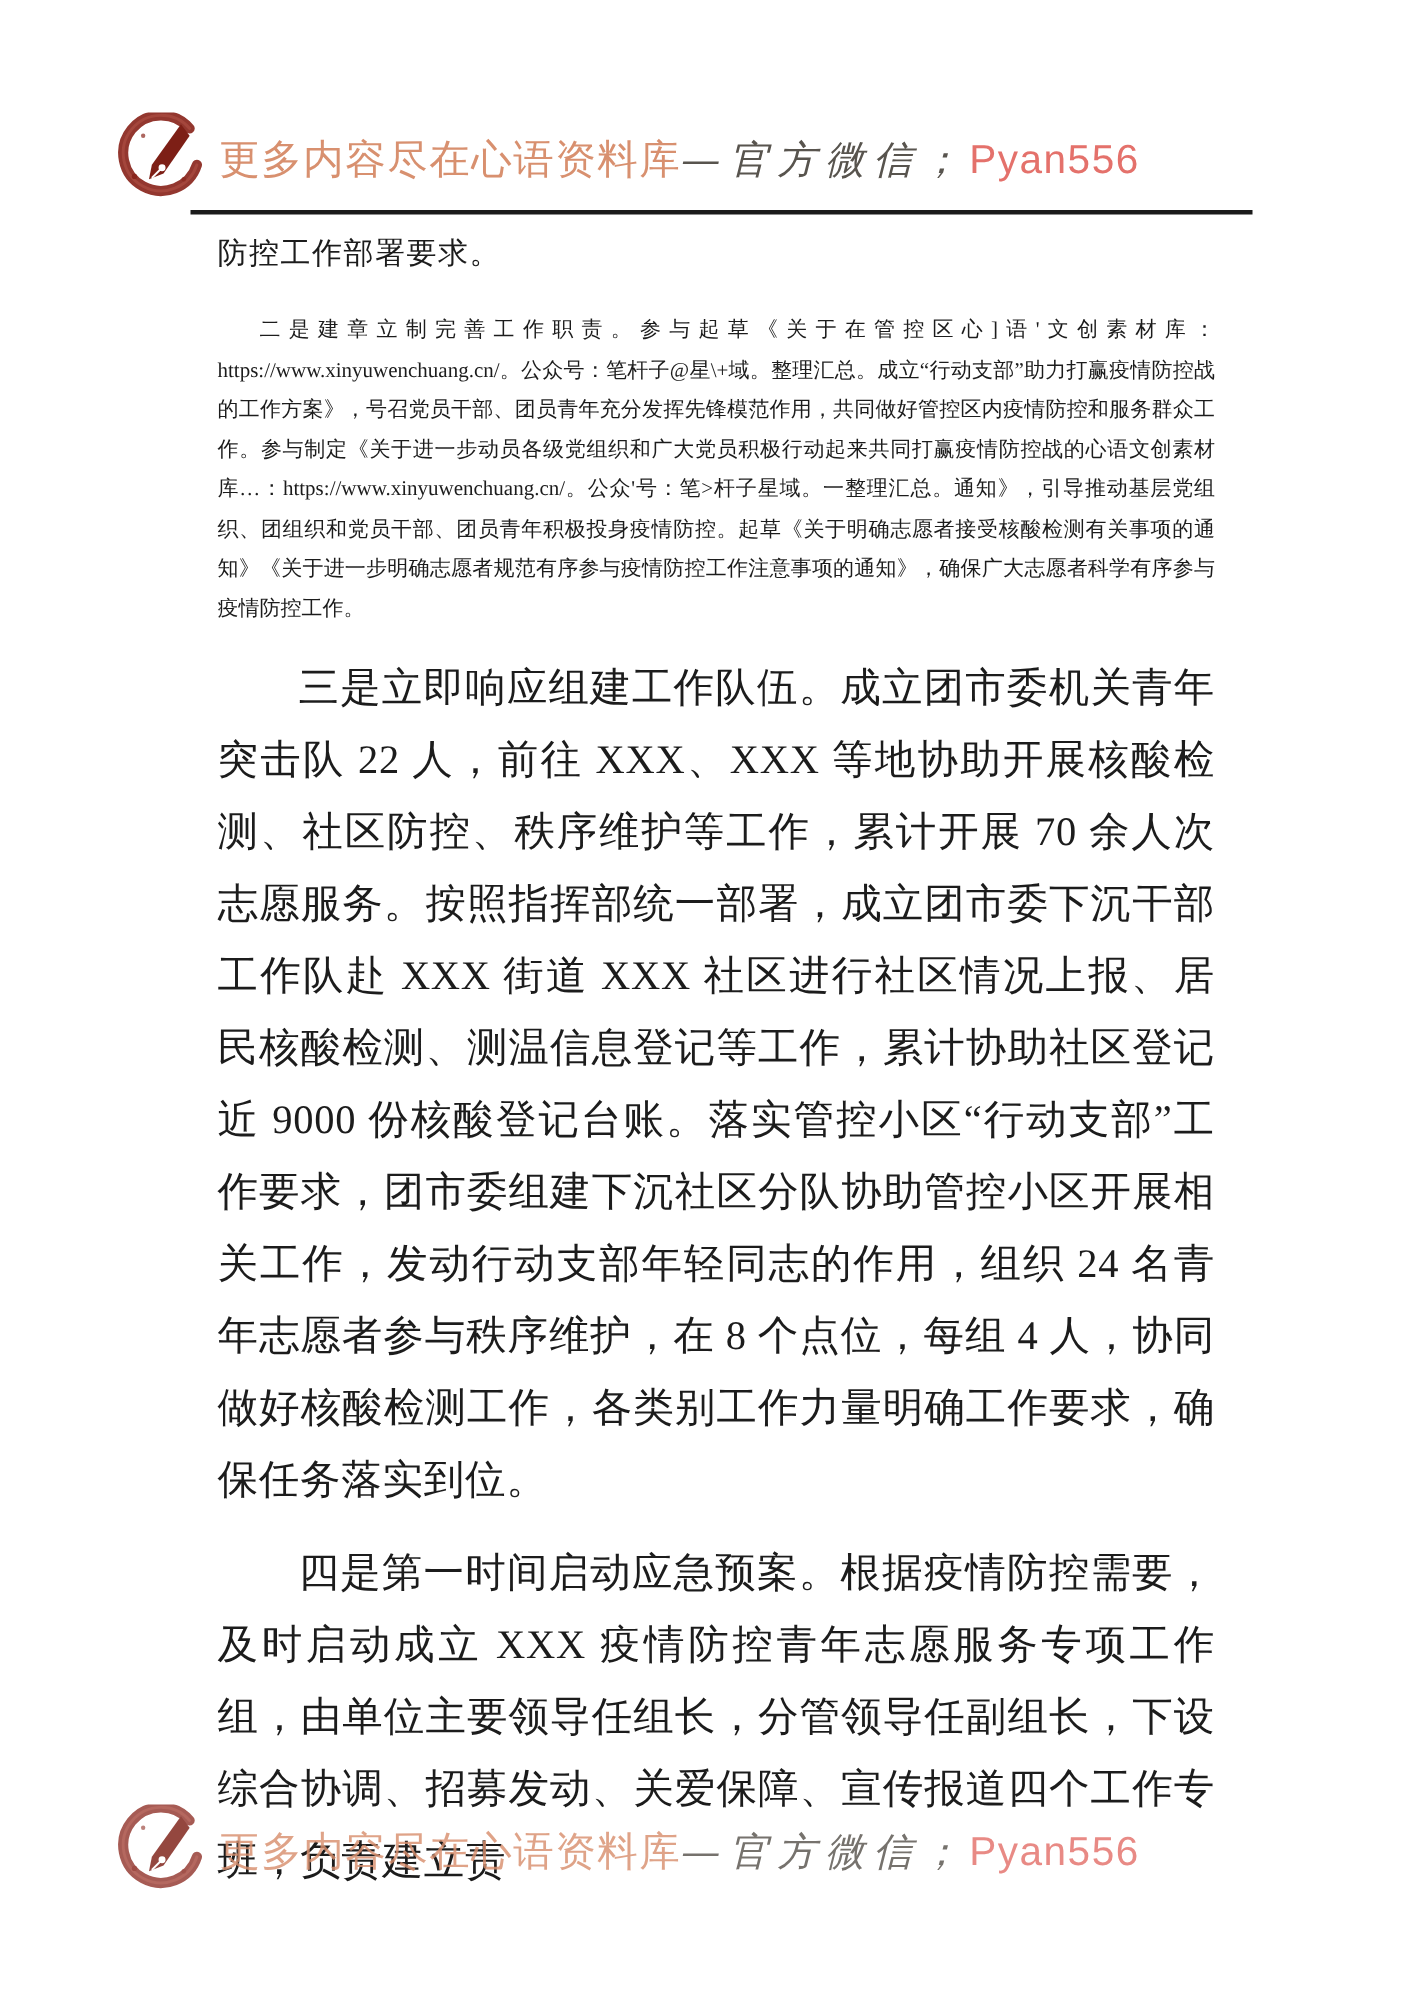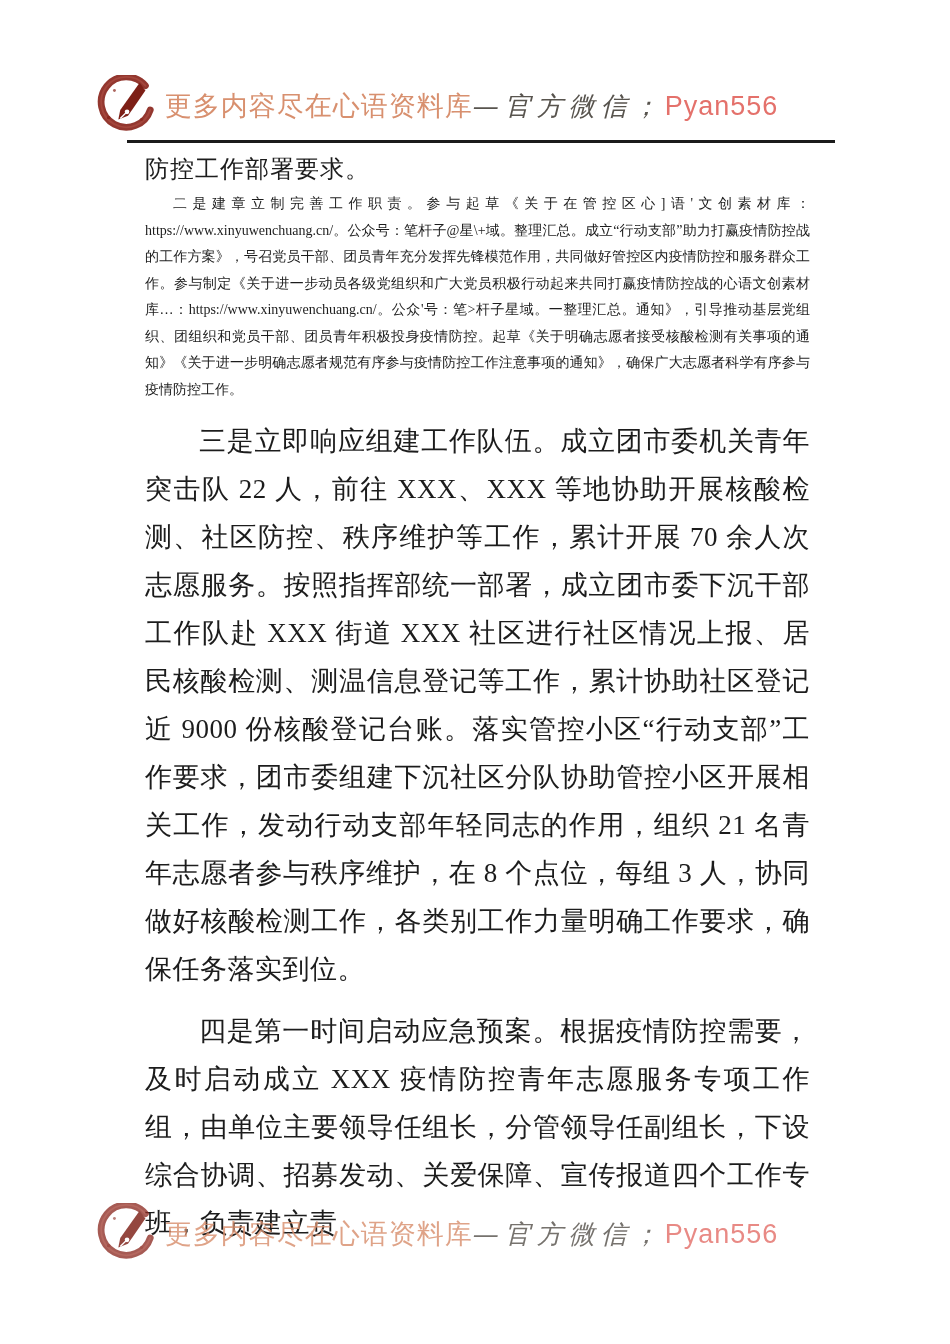--- a/index.html
+++ b/index.html
@@ -3,21 +3,20 @@
 <meta charset="utf-8">
 <style>
   html,body{margin:0;padding:0;background:#ffffff;}
   .page{
     position:relative;
     width:838px;height:1344px;
     background:#ffffff;
     overflow:hidden;
     font-family:"Liberation Serif","DejaVu Serif",serif;
     color:#1c1c1c;
-    padding-left:37px;
   }
   
   .banner{
     position:absolute;left:0;width:100%;
     display:flex;justify-content:center;align-items:center;
     white-space:nowrap;
   }
   .banner-header{top:74px;height:64px;}
   .banner-footer{top:1202px;height:64px;opacity:.82;filter:blur(.3px);}
   .logo{width:62px;height:62px;flex:0 0 auto;margin-right:6px;}
@@ -35,22 +34,22 @@
   }
   .header-rule{
     position:absolute;top:140px;left:127px;width:708px;
     border:none;border-top:3px solid #1b1b1b;margin:0;
   }
   
   .doc{
     position:absolute;top:153px;left:145px;width:665px;
   }
   .lead-line{
-    margin:0 0 6px 0;
-    font-size:24px;line-height:32px;
+    margin:0 0 23px 0;
+    font-size:20px;line-height:32px;
     letter-spacing:1px;
   }
   .para-small{
     margin:0;
     font-size:14px;line-height:26.5px;
     text-align:justify;text-indent:2em;
   }
   .para-large{
     margin:14px 0 0 0;
     font-size:27px;line-height:48px;
@@ -84,21 +83,21 @@
     </span>
   </div>
 
   <hr class="header-rule">
 
   <main class="doc">
     <p class="lead-line">防控工作部署要求。</p>
 
     <p class="para-small">二是建章立制完善工作职责。参与起草《关于在管控区心]语'文创素材库：https://www.xinyuwenchuang.cn/。公众号：笔杆子@星\+域。整理汇总。成立“行动支部”助力打赢疫情防控战的工作方案》，号召党员干部、团员青年充分发挥先锋模范作用，共同做好管控区内疫情防控和服务群众工作。参与制定《关于进一步动员各级党组织和广大党员积极行动起来共同打赢疫情防控战的心语文创素材库…：https://www.xinyuwenchuang.cn/。公众'号：笔&gt;杆子星域。一整理汇总。通知》，引导推动基层党组织、团组织和党员干部、团员青年积极投身疫情防控。起草《关于明确志愿者接受核酸检测有关事项的通知》《关于进一步明确志愿者规范有序参与疫情防控工作注意事项的通知》，确保广大志愿者科学有序参与疫情防控工作。</p>
 
-    <p class="para-large">三是立即响应组建工作队伍。成立团市委机关青年突击队 22 人，前往 XXX、XXX 等地协助开展核酸检测、社区防控、秩序维护等工作，累计开展 70 余人次志愿服务。按照指挥部统一部署，成立团市委下沉干部工作队赴 XXX 街道 XXX 社区进行社区情况上报、居民核酸检测、测温信息登记等工作，累计协助社区登记近 9000 份核酸登记台账。落实管控小区“行动支部”工作要求，团市委组建下沉社区分队协助管控小区开展相关工作，发动行动支部年轻同志的作用，组织 21 名青年志愿者参与秩序维护，在 8 个点位，每组 3 人，协同做好核酸检测工作，各类别工作力量明确工作要求，确保任务落实到位。</p>
+    <p class="para-large">三是立即响应组建工作队伍。成立团市委机关青年突击队 22 人，前往 XXX、XXX 等地协助开展核酸检测、社区防控、秩序维护等工作，累计开展 70 余人次志愿服务。按照指挥部统一部署，成立团市委下沉干部工作队赴 XXX 街道 XXX 社区进行社区情况上报、居民核酸检测、测温信息登记等工作，累计协助社区登记近 9000 份核酸登记台账。落实管控小区“行动支部”工作要求，团市委组建下沉社区分队协助管控小区开展相关工作，发动行动支部年轻同志的作用，组织 24 名青年志愿者参与秩序维护，在 8 个点位，每组 4 人，协同做好核酸检测工作，各类别工作力量明确工作要求，确保任务落实到位。</p>
 
     <p class="para-large">四是第一时间启动应急预案。根据疫情防控需要，及时启动成立 XXX 疫情防控青年志愿服务专项工作组，由单位主要领导任组长，分管领导任副组长，下设综合协调、招募发动、关爱保障、宣传报道四个工作专班，负责建立责</p>
   </main>
 
   <div class="banner banner-footer">
     <span class="logo">
       <svg viewBox="0 0 64 64" width="62" height="62" aria-hidden="true">
         <path d="M50 11 A 26 26 0 1 0 55 36" fill="none" stroke="#8a261d" stroke-width="7" stroke-linecap="round" opacity="0.92"></path>
         <path d="M50 11 A 26 26 0 1 0 55 36" fill="none" stroke="#b5564a" stroke-width="2" stroke-linecap="round" opacity="0.5"></path>
         <path d="M44 8 L24 36 L22 46 L32 42 L50 16 Z" fill="#7d1f16"></path>

